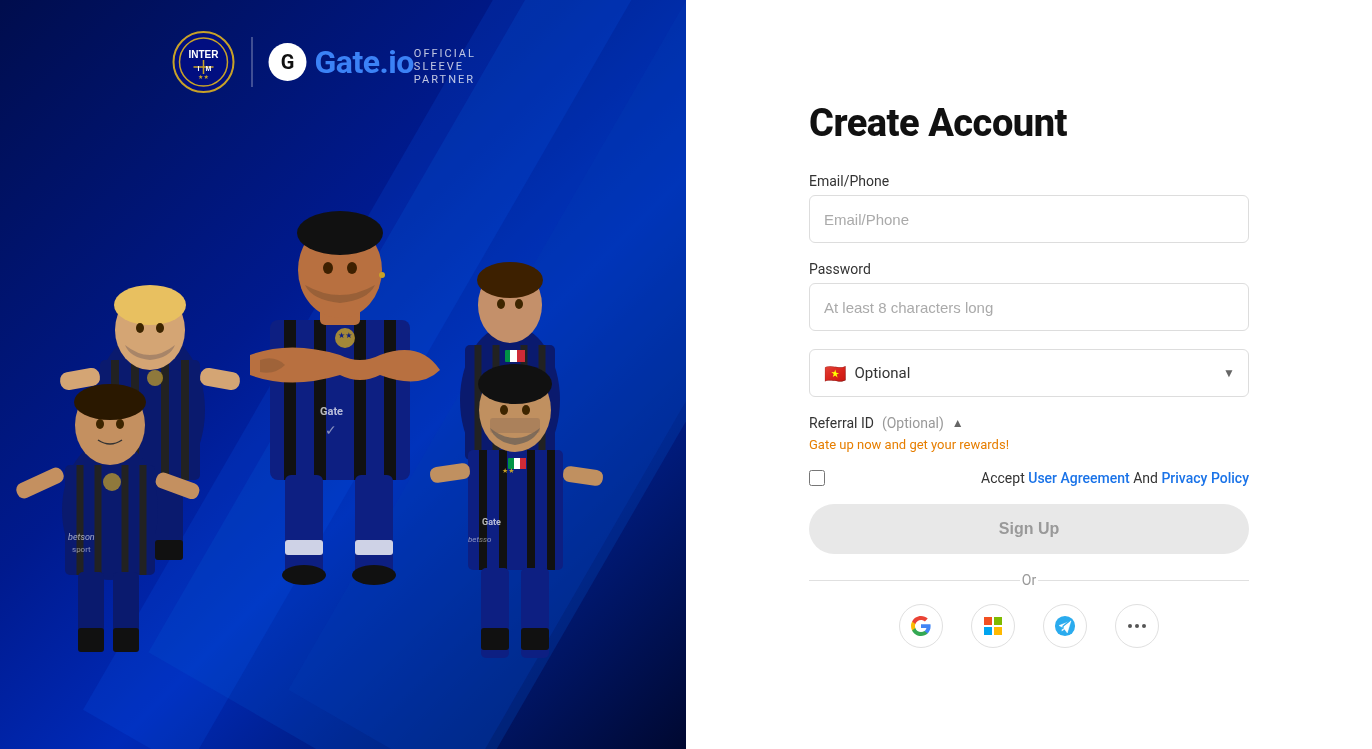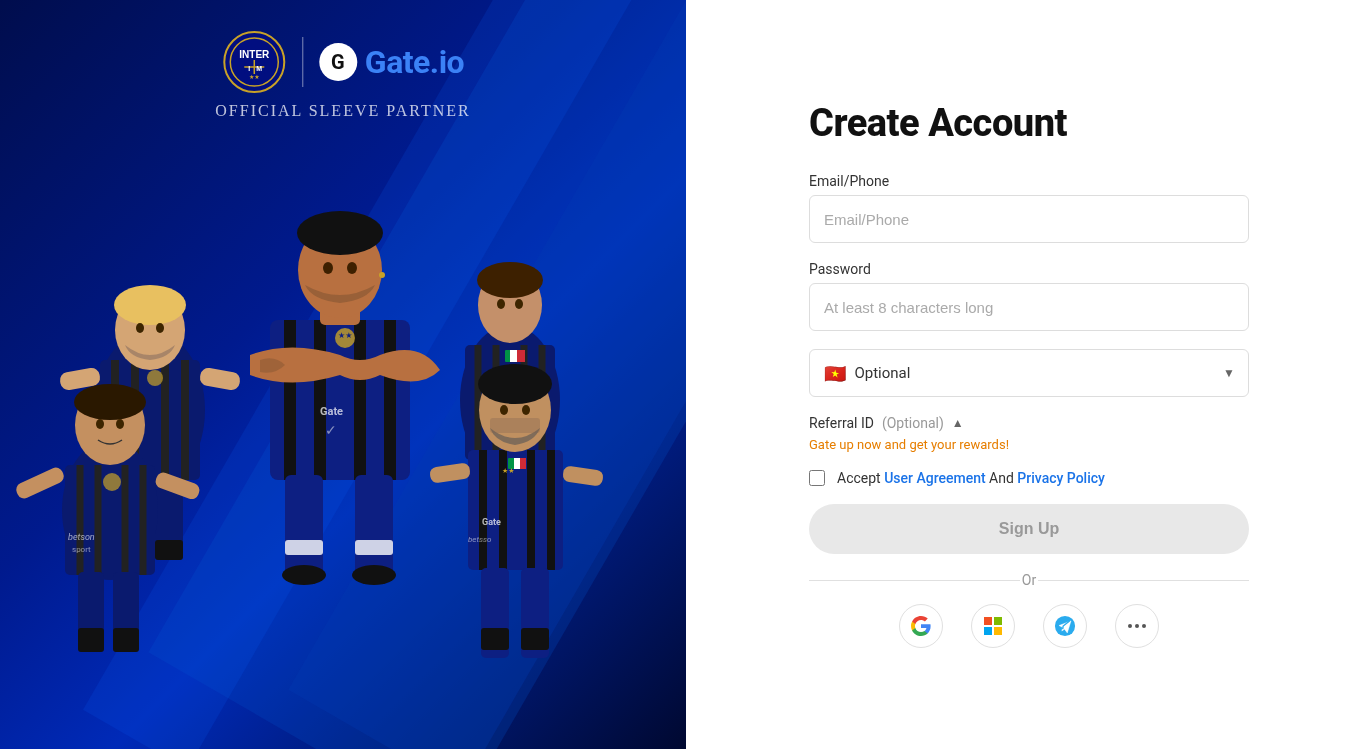--- a/index.html
+++ b/index.html
@@ -52,21 +52,21 @@
       background: rgba(10,100,255,0.15);
     }
 
     
     .logo-area {
       position: absolute;
       top: 30px;
       left: 50%;
       transform: translateX(-50%);
       display: flex;
-      flex-direction: column;
+      flex-direction: row;
       align-items: center;
       z-index: 10;
     }
 
     .logo-row {
       display: flex;
       align-items: center;
       gap: 16px;
     }
 
@@ -103,25 +103,24 @@
 
     .gate-text {
       font-size: 32px;
       font-weight: bold;
       color: #3b82f6;
       letter-spacing: -0.5px;
     }
 
     .official-text {
       color: rgba(255,255,255,0.75);
-      font-size: 16px;
+      font-size: 11px;
       letter-spacing: 2px;
       margin-top: 8px;
       text-transform: uppercase;
-      font-family: Liberation Serif, serif;
     }
 
     
     .right-panel {
       flex: 1;
       height: 749px;
       background: #ffffff;
       display: flex;
       align-items: center;
       justify-content: center;
@@ -229,22 +228,23 @@
     .rewards-text {
       font-size: 13px;
       color: #e67e00;
       margin-top: 6px;
     }
 
     
     .checkbox-row {
       display: flex;
       align-items: center;
-      gap: 12px;
+      gap: 20px;
       margin: 14px 0 18px;
+      justify-content: space-between;
     }
 
     .checkbox-input {
       width: 16px;
       height: 16px;
       border: 1px solid #bbb;
       border-radius: 2px;
       cursor: pointer;
       flex-shrink: 0;
     }

